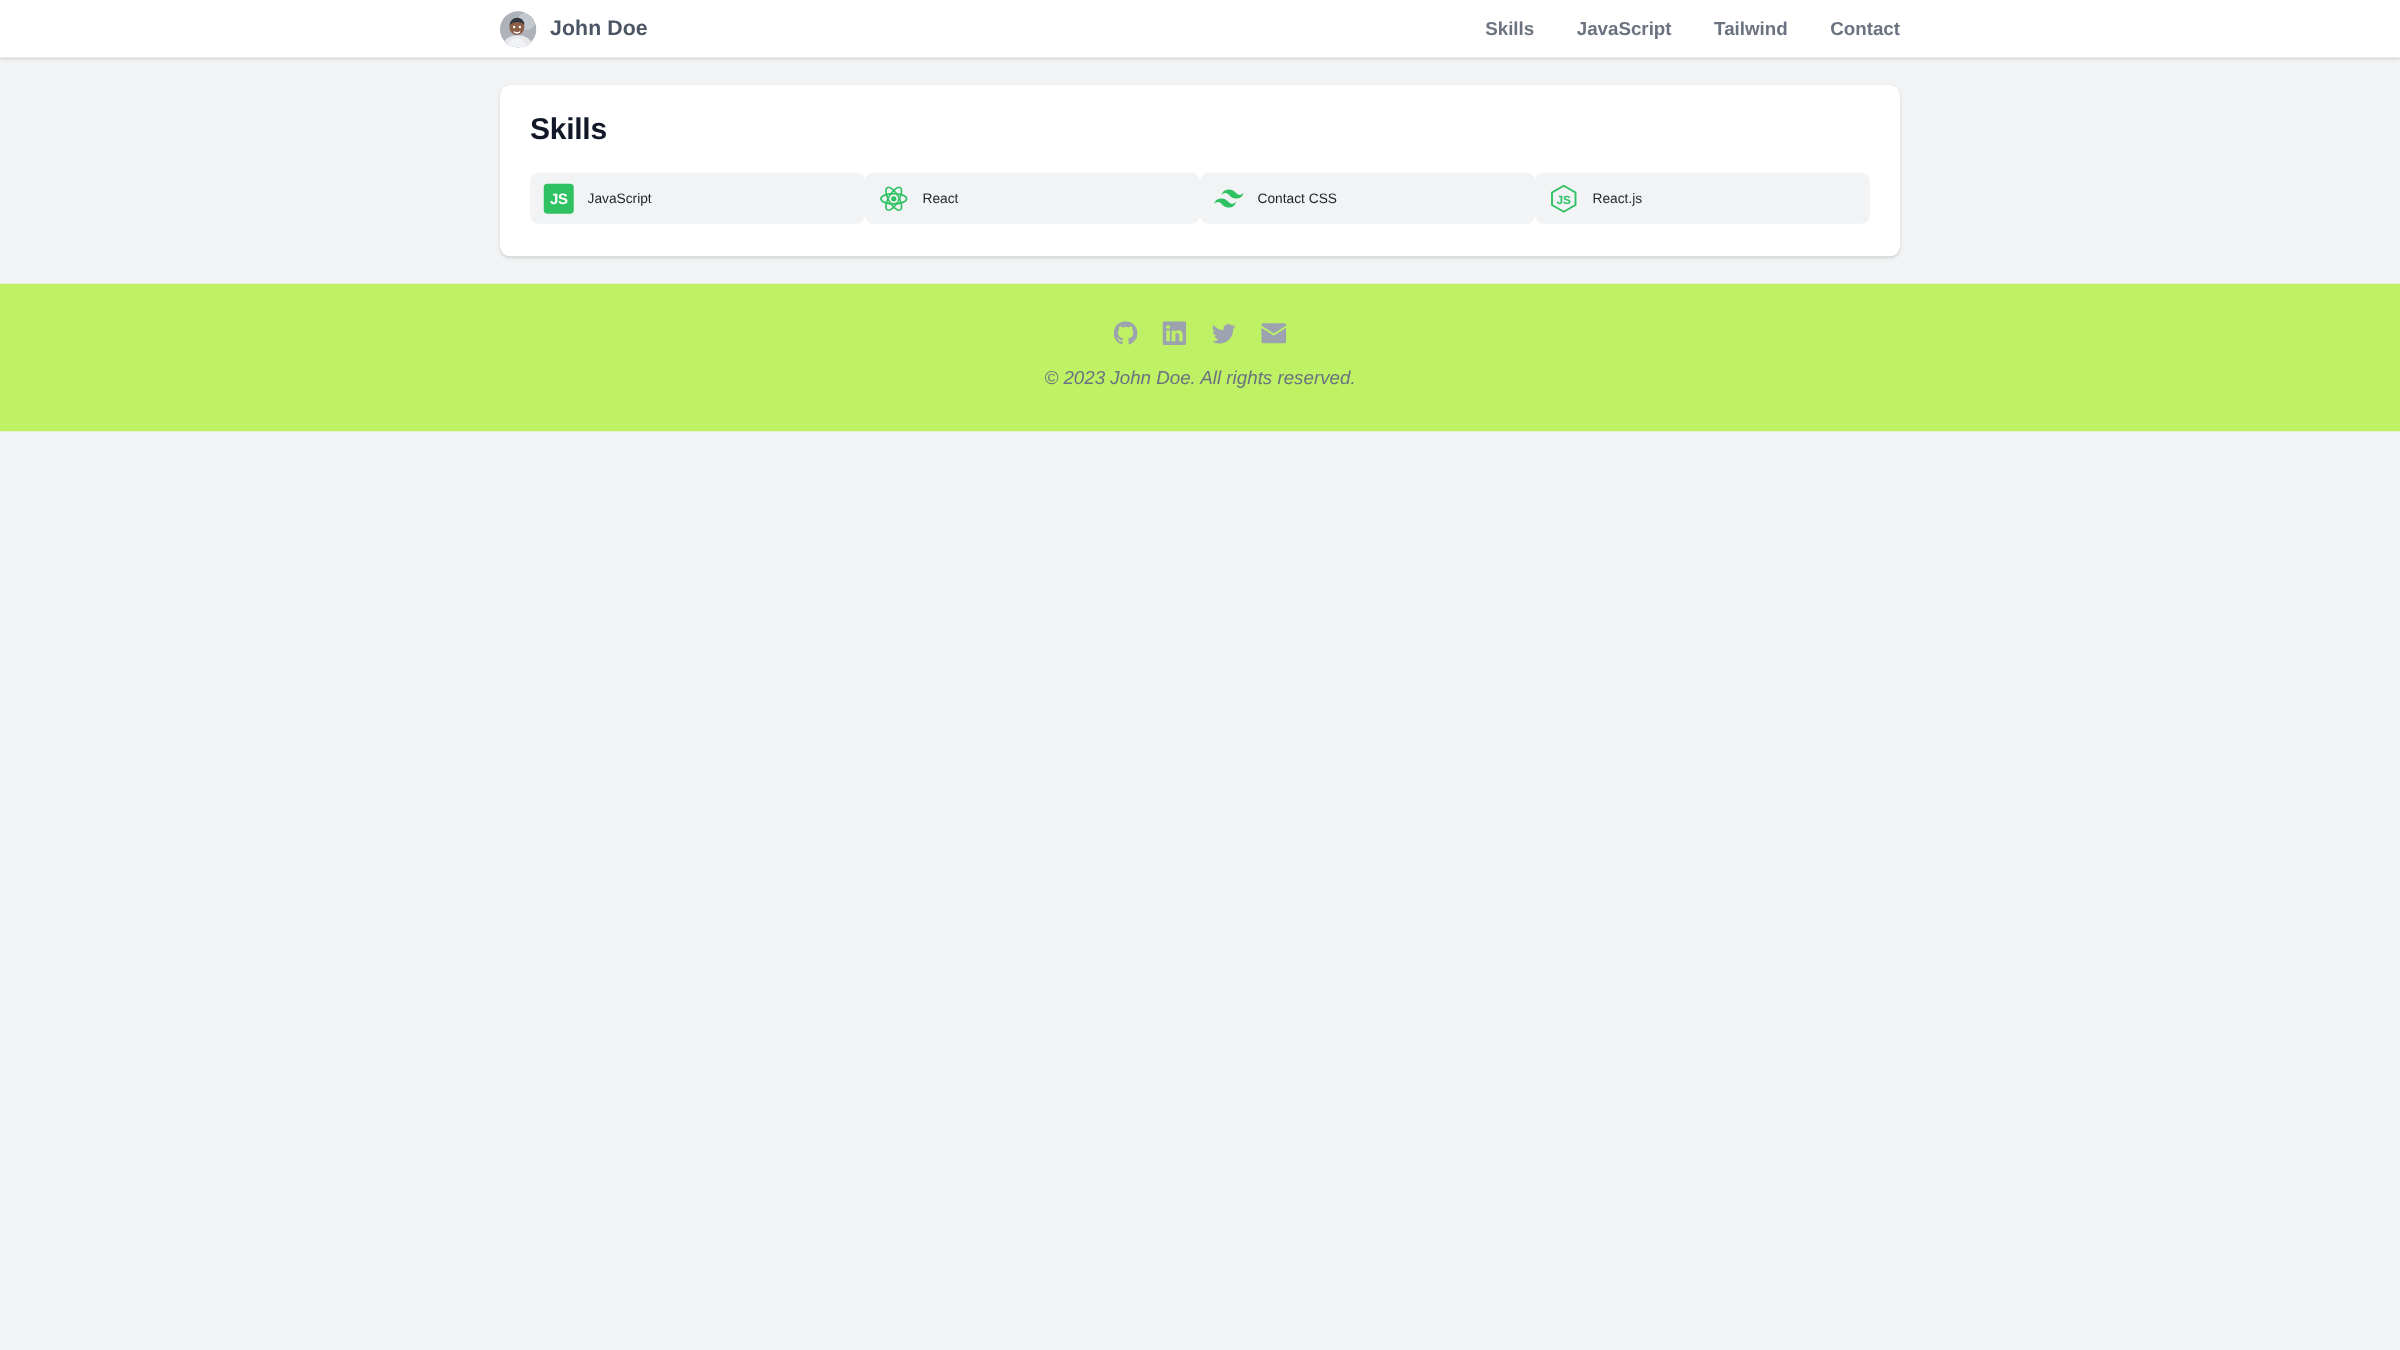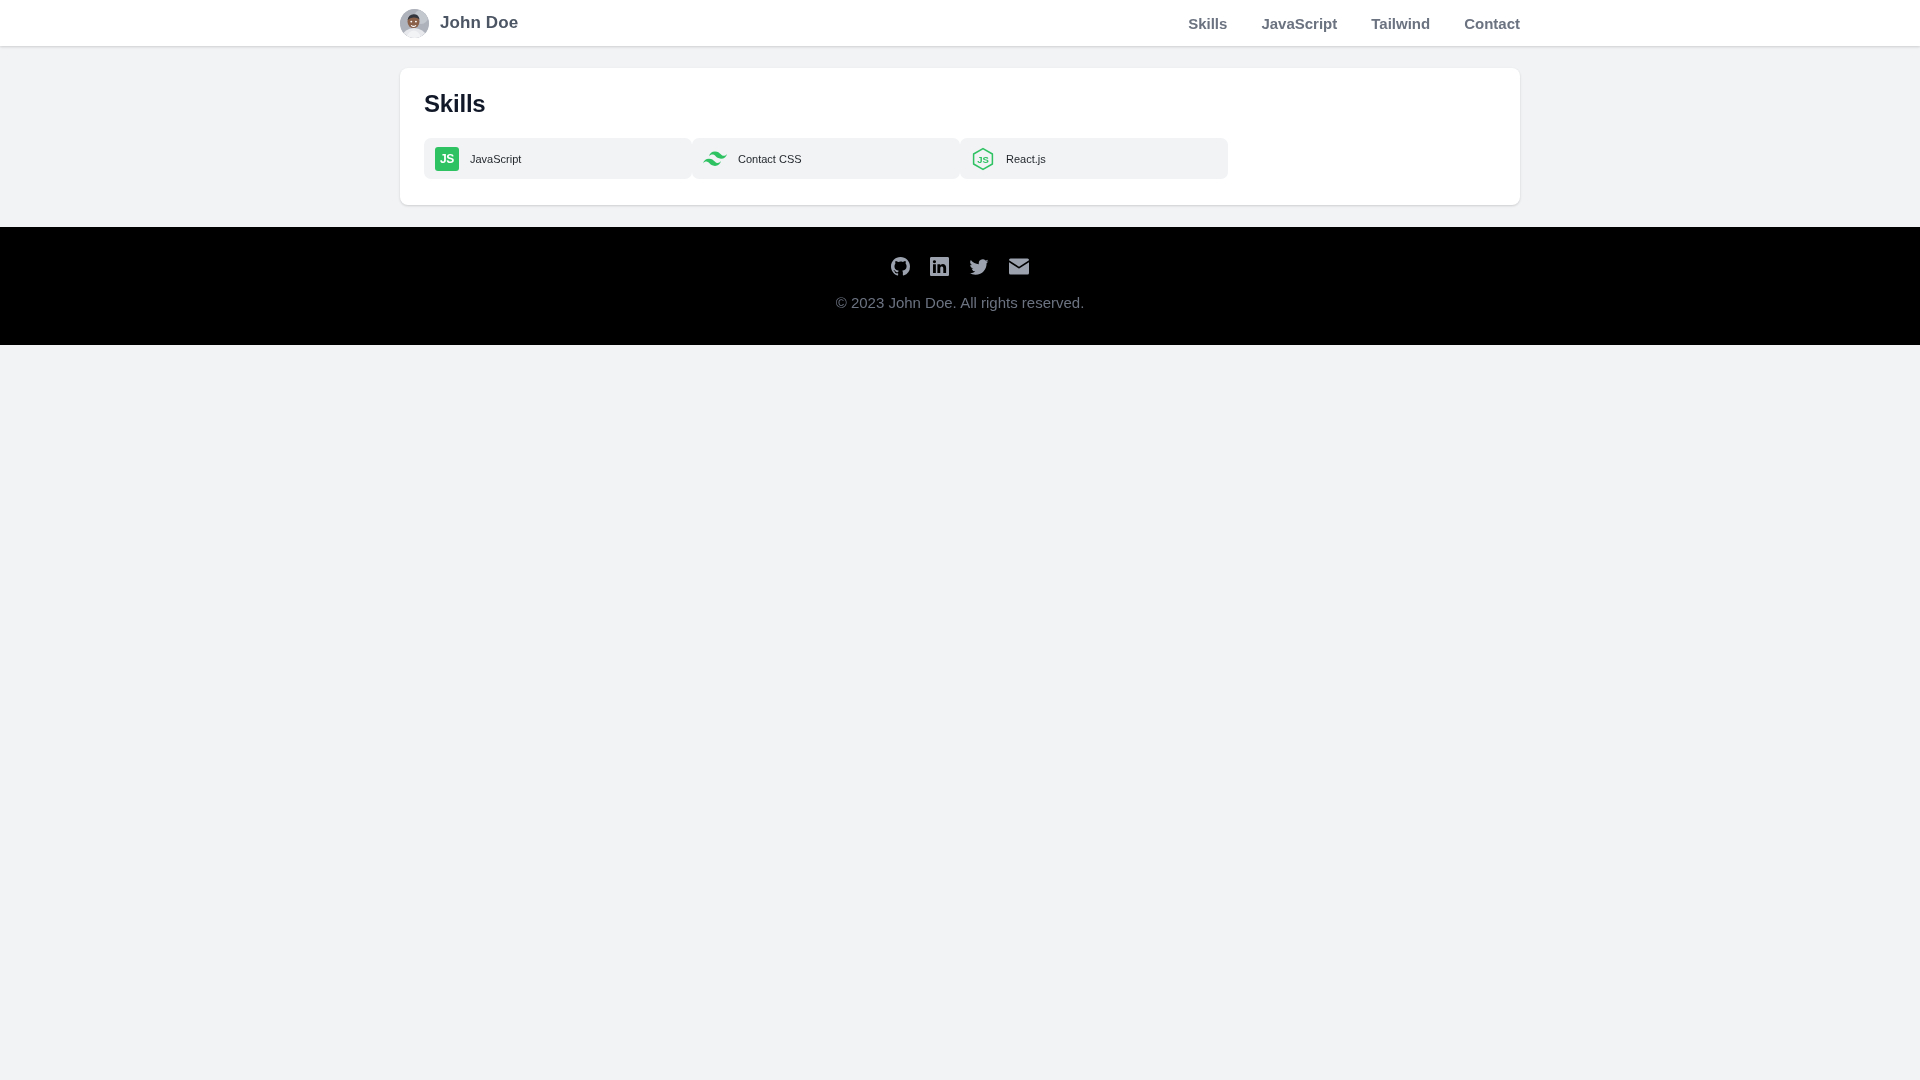--- a/index.html
+++ b/index.html
@@ -139,23 +139,24 @@
     align-items: center;
     justify-content: center;
     color: #ffffff;
     font-size: 12px;
     font-weight: bold;
     letter-spacing: -0.3px;
   }
 
   
   .site-footer {
-    background: #000000;
+    background: #bef264;
     padding: 30px 0 34px 0;
     text-align: center;
+    font-style: italic;
   }
 
   .social-row {
     display: flex;
     align-items: center;
     justify-content: center;
     gap: 20px;
     margin-bottom: 18px;
   }
 
@@ -218,20 +219,33 @@
 
     <div class="skills-grid">
 
       <div class="skill-pill">
         <span class="skill-icon">
           <span class="js-square">JS</span>
         </span>
         <span class="skill-label">JavaScript</span>
       </div>
 
+      <div class="skill-pill">
+        <span class="skill-icon">
+          <svg width="24" height="24" viewBox="0 0 24 24" xmlns="http://www.w3.org/2000/svg">
+            <g fill="none" stroke="#2ec262" stroke-width="1.3">
+              <ellipse cx="12" cy="12" rx="10.3" ry="4.1"></ellipse>
+              <ellipse cx="12" cy="12" rx="10.3" ry="4.1" transform="rotate(60 12 12)"></ellipse>
+              <ellipse cx="12" cy="12" rx="10.3" ry="4.1" transform="rotate(120 12 12)"></ellipse>
+            </g>
+            <circle cx="12" cy="12" r="2.1" fill="#2ec262"></circle>
+          </svg>
+        </span>
+        <span class="skill-label">React</span>
+      </div>
 
       <div class="skill-pill">
         <span class="skill-icon">
           <svg width="24" height="20" viewBox="0 0 48 30" xmlns="http://www.w3.org/2000/svg">
             <path fill="#2ec262" d="M24 0c-6.4 0-10.4 3.2-12 9.6 2.4-3.2 5.2-4.4 8.4-3.6 1.83.46 3.13 1.78 4.57 3.24C27.32 11.63 30.04 14.4 36 14.4c6.4 0 10.4-3.2 12-9.6-2.4 3.2-5.2 4.4-8.4 3.6-1.83-.46-3.13-1.78-4.57-3.24C32.68 2.77 29.96 0 24 0zM12 14.4c-6.4 0-10.4 3.2-12 9.6 2.4-3.2 5.2-4.4 8.4-3.6 1.83.46 3.13 1.78 4.57 3.24C15.32 26.03 18.04 28.8 24 28.8c6.4 0 10.4-3.2 12-9.6-2.4 3.2-5.2 4.4-8.4 3.6-1.83-.46-3.13-1.78-4.57-3.24C20.68 17.17 17.96 14.4 12 14.4z"></path>
           </svg>
         </span>
         <span class="skill-label">Contact CSS</span>
       </div>
 

